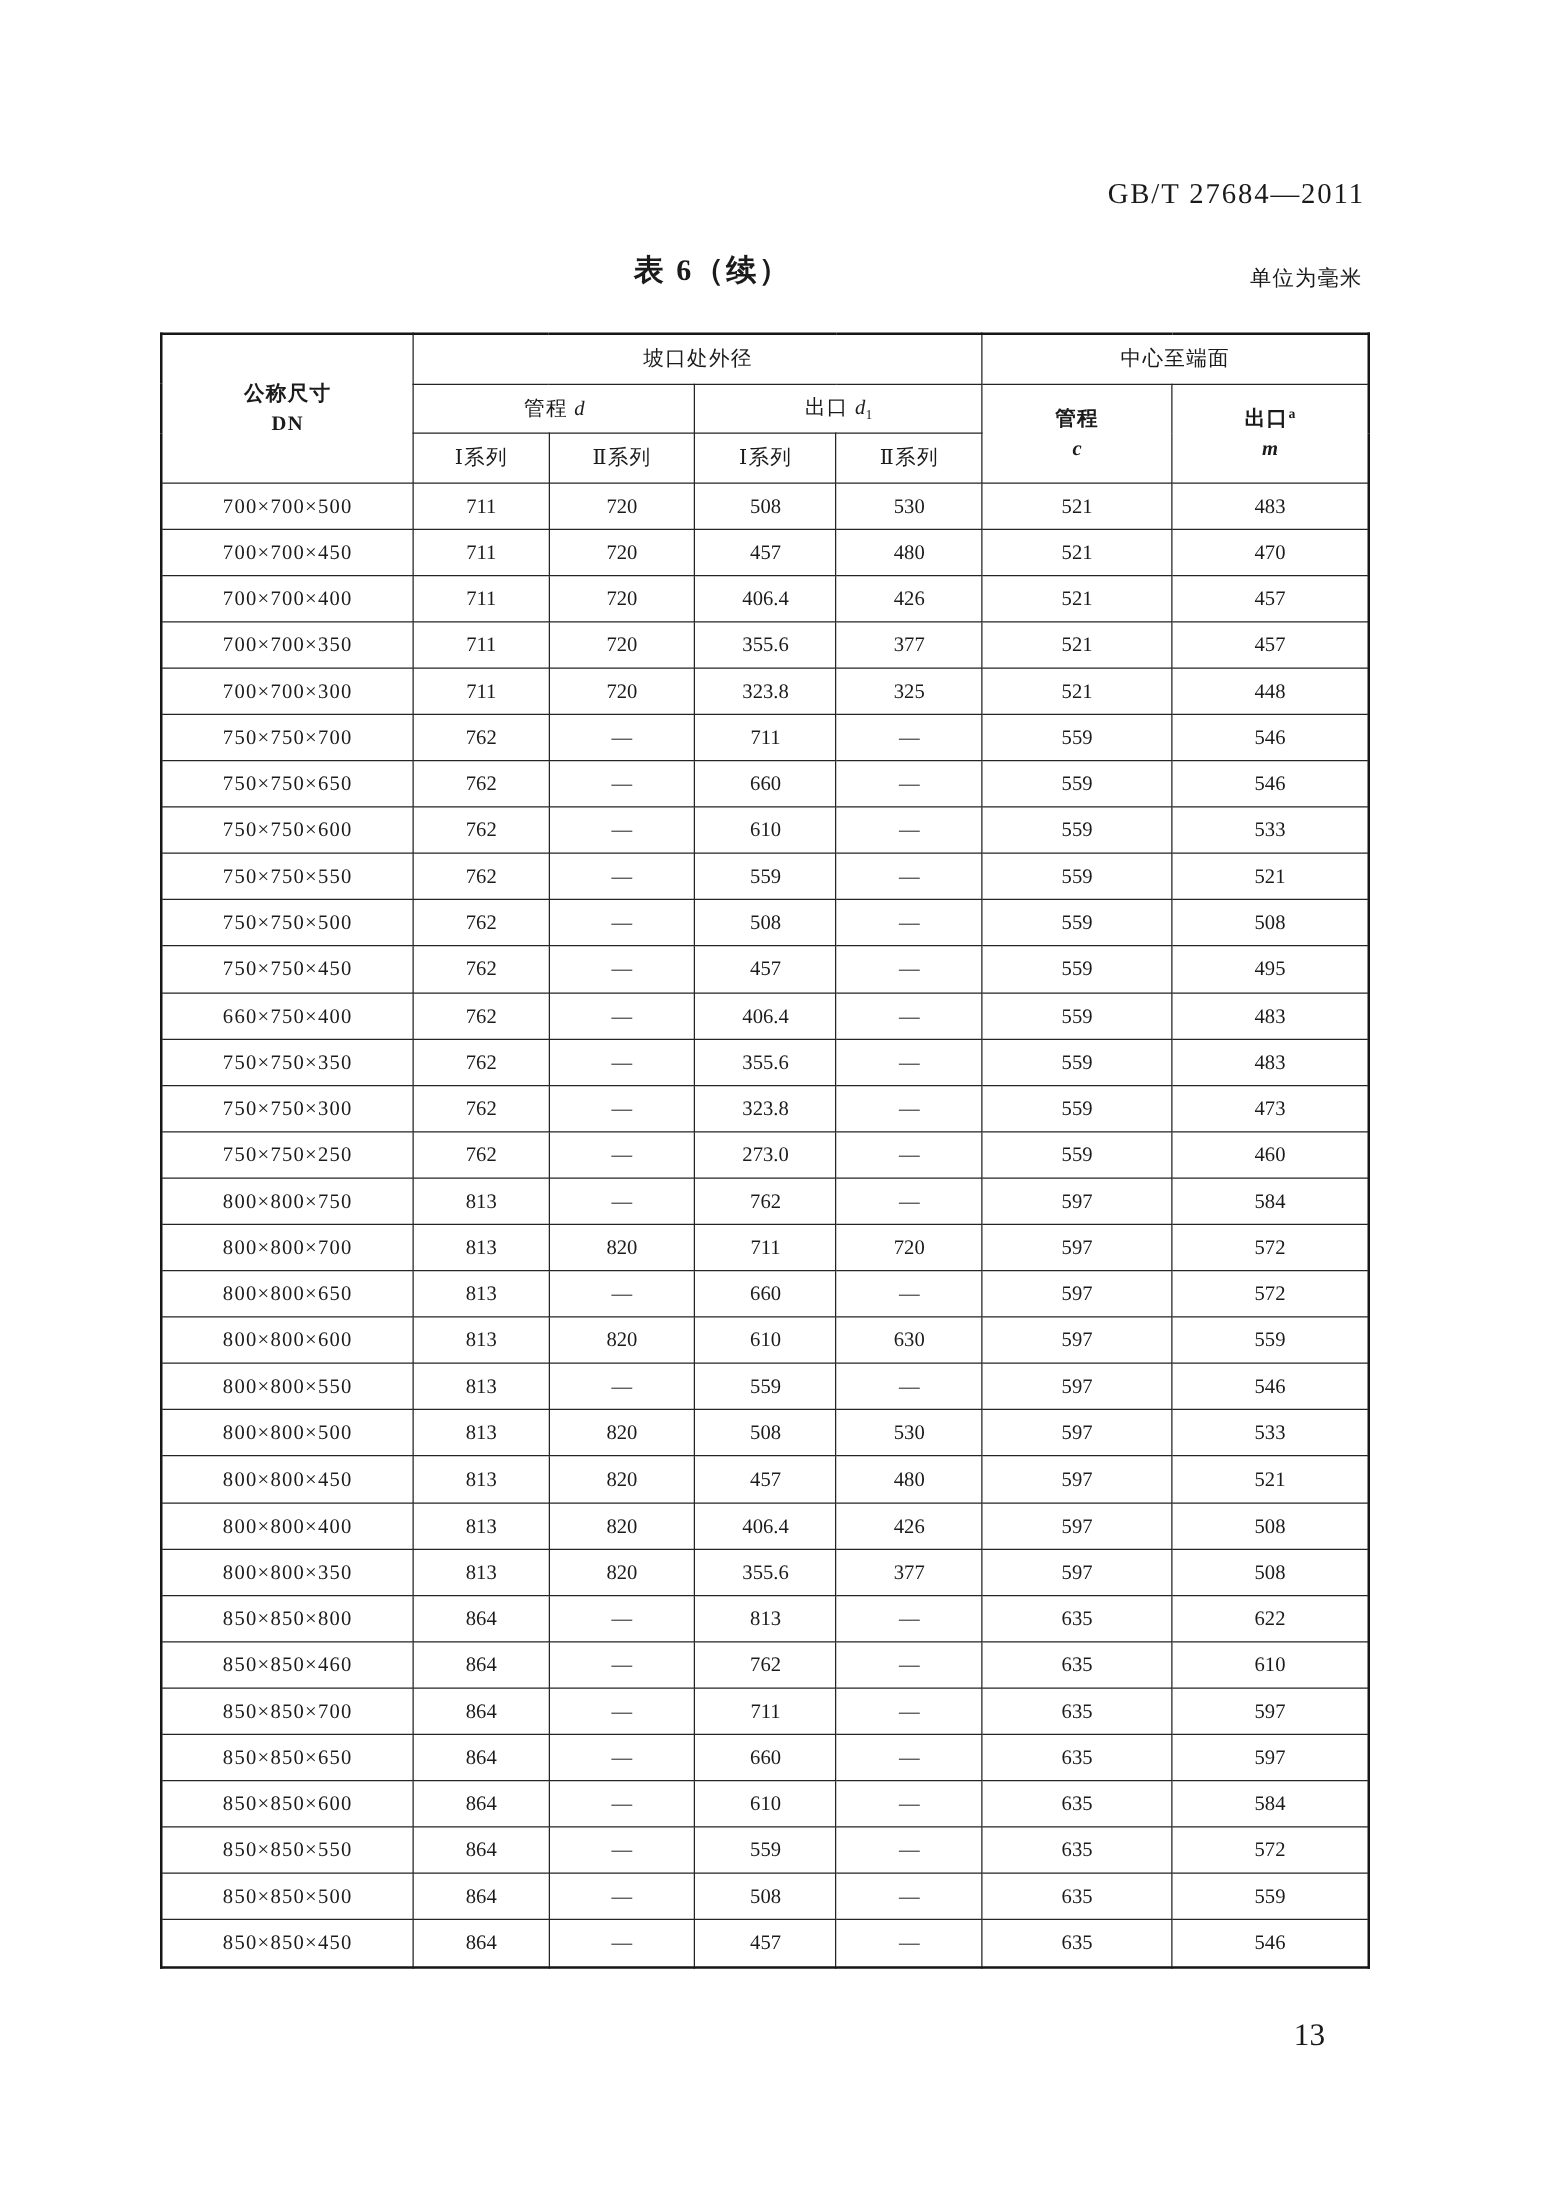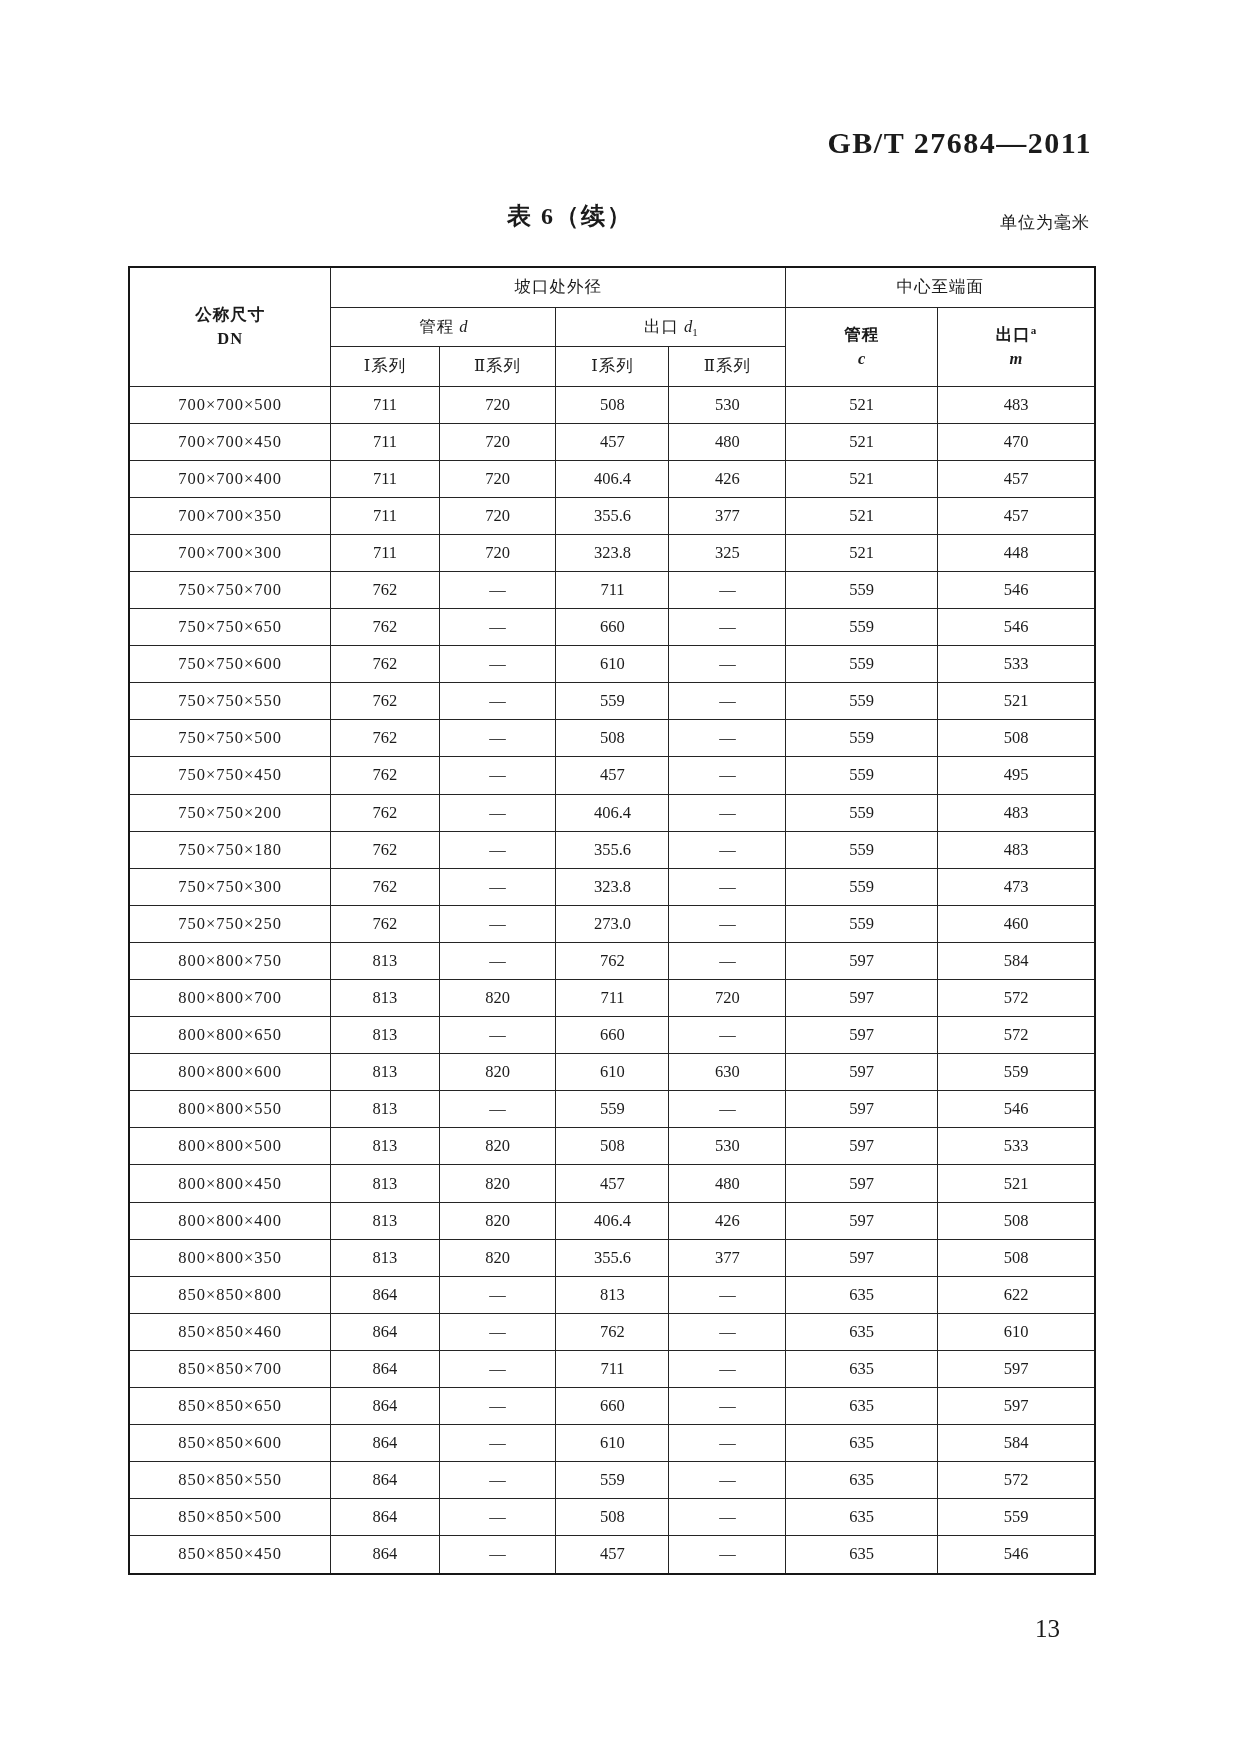--- a/index.html
+++ b/index.html
@@ -4,22 +4,22 @@
 <style>
   html,body{margin:0;padding:0;}
   body{
     width:1240px;height:1755px;
     background:#ffffff;
     position:relative;
     font-family:"Liberation Serif","DejaVu Serif",serif;
     color:#1b1b1b;
   }
   .std-code{
-    position:absolute;top:126px;right:148px;
-    font-size:30px;font-weight:bold;letter-spacing:1.5px;
+    position:absolute;top:142px;right:148px;
+    font-size:23px;font-weight:normal;letter-spacing:1.5px;
   }
   .table-title{
     position:absolute;top:200px;left:0;width:1140px;
     text-align:center;font-size:24px;font-weight:bold;letter-spacing:2px;
   }
   .unit-note{
     position:absolute;top:211px;right:150px;
     font-size:17px;letter-spacing:1px;margin-left:35px;
   }
   .page-num{
@@ -186,30 +186,30 @@
       <tr>
         <td class="dn">750×750×450</td>
         <td>762</td>
         <td>—</td>
         <td>457</td>
         <td>—</td>
         <td>559</td>
         <td>495</td>
       </tr>
       <tr>
-        <td class="dn">750×750×200</td>
+        <td class="dn">660×750×400</td>
         <td>762</td>
         <td>—</td>
         <td>406.4</td>
         <td>—</td>
         <td>559</td>
         <td>483</td>
       </tr>
       <tr>
-        <td class="dn">750×750×180</td>
+        <td class="dn">750×750×350</td>
         <td>762</td>
         <td>—</td>
         <td>355.6</td>
         <td>—</td>
         <td>559</td>
         <td>483</td>
       </tr>
       <tr>
         <td class="dn">750×750×300</td>
         <td>762</td>

